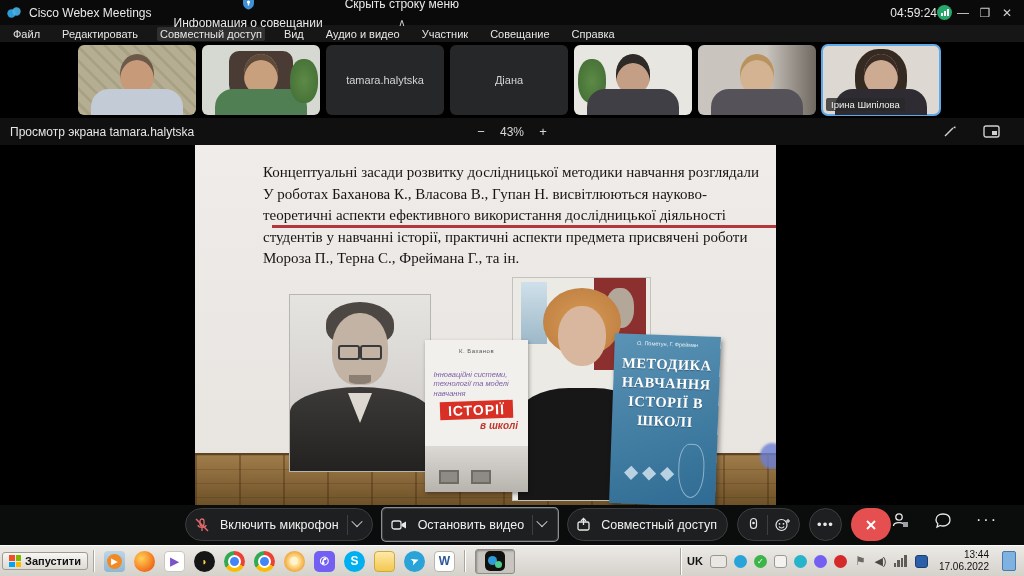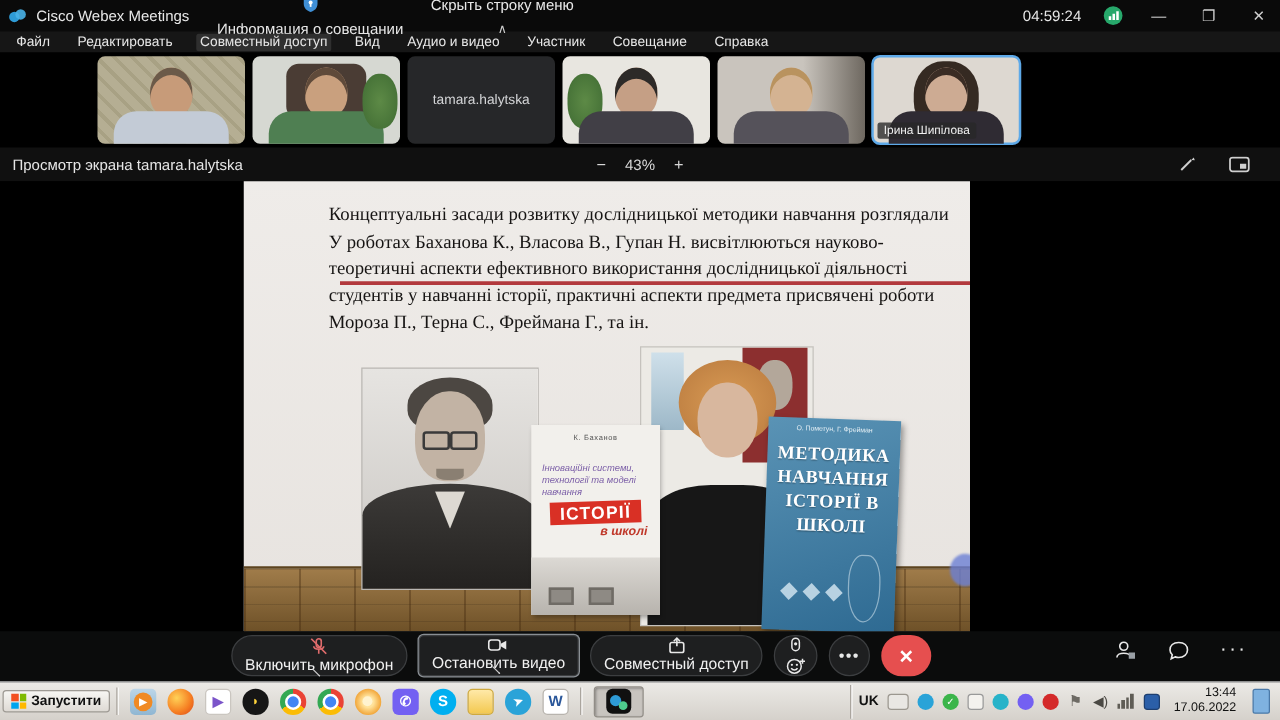--- a/index.html
+++ b/index.html
@@ -4,21 +4,21 @@
 <style>
   * { margin:0; padding:0; box-sizing:border-box; }
   html,body { width:1024px; height:576px; overflow:hidden; background:#000;
     font-family:"Liberation Sans", sans-serif; }
 
   
   .title-bar { height:25px; background:#0a0a0a; display:flex; align-items:center;
     color:#e8e8e8; font-size:12px; padding:0 6px; }
   .tb-left { display:flex; align-items:center; gap:7px; }
   .tb-group { display:flex; align-items:center; gap:6px; margin-left:22px;flex-direction:column; }
-  .tb-right { margin-left:auto; display:flex; align-items:center; gap:18px; }
+  .tb-right { margin-left:auto; display:flex; align-items:center; gap:0; }
   .winbtn { width:22px; text-align:center; color:#cfcfcf; font-size:12px; }
   .sig { width:15px; height:15px; border-radius:50%; background:#27a86b;
     position:relative; }
   .sig i { position:absolute; bottom:4px; width:2px; background:#fff; }
   .sig i:nth-child(1){ left:4px; height:3px; }
   .sig i:nth-child(2){ left:7px; height:5px; }
   .sig i:nth-child(3){ left:10px; height:7px; }
   .chev-up { font-size:10px; color:#cfcfcf; }
 
   
@@ -158,21 +158,21 @@
   .watermark { position:absolute; left:565px; top:292px; width:40px; height:36px;
     z-index:4; filter:blur(1px); }
   .watermark::before, .watermark::after { content:""; position:absolute; border-radius:50%; }
   .watermark::before { left:0; top:6px; width:24px; height:26px; background:#6b7fd4; opacity:.8; }
   .watermark::after { right:0; top:2px; width:22px; height:24px; background:#5fd08a; opacity:.8; }
 
   
   .control-bar { height:40px; background:#0b0c0c; position:relative; }
   .cb-left { position:absolute; left:185px; top:3px; display:flex; align-items:center; gap:9px; }
   .pill { height:33px; border-radius:17px; background:#1e1f20; border:1px solid #3c3e40;
-    display:flex; align-items:center; color:#f1f1f1; font-size:12.5px; padding:0 4px;flex-direction:column; }
+    display:flex; align-items:center; color:#f1f1f1; font-size:12.5px; padding:0 4px; }
   .pill.focus { box-shadow:0 0 0 1px #8a8f94; border-radius:4px; }
   .pill .plabel { padding:0 6px; white-space:nowrap; }
   .pill .pdiv { width:1px; height:20px; background:#3c3e40; margin:0 2px; }
   .pill .picon { display:flex; align-items:center; padding:0 4px; }
   .chev { width:8px; height:8px; border-right:1.6px solid #cfcfcf;
     border-bottom:1.6px solid #cfcfcf; transform:rotate(45deg) translate(-1px,-1px);
     margin:0 7px 3px 3px; }
   .circle-btn { width:33px; height:33px; border-radius:50%; background:#1e1f20;
     border:1px solid #3c3e40; color:#e8e8e8; display:flex; align-items:center;
     justify-content:center; font-size:13px; letter-spacing:1px; }
@@ -313,20 +313,23 @@
   </div>
   <div class="vtile t2">
     <div class="chair"></div>
     <div class="head"></div>
     <div class="body"></div>
     <div class="plant"></div>
   </div>
   <div class="vtile">
     <span class="cname">tamara.halytska</span>
   </div>
+  <div class="vtile">
+    <span class="cname">Діана</span>
+  </div>
   <div class="vtile t5">
     <div class="plant"></div>
     <div class="head"></div>
     <div class="body"></div>
   </div>
   <div class="vtile t6">
     <div class="head"></div>
     <div class="body"></div>
   </div>
   <div class="vtile t7 active">

